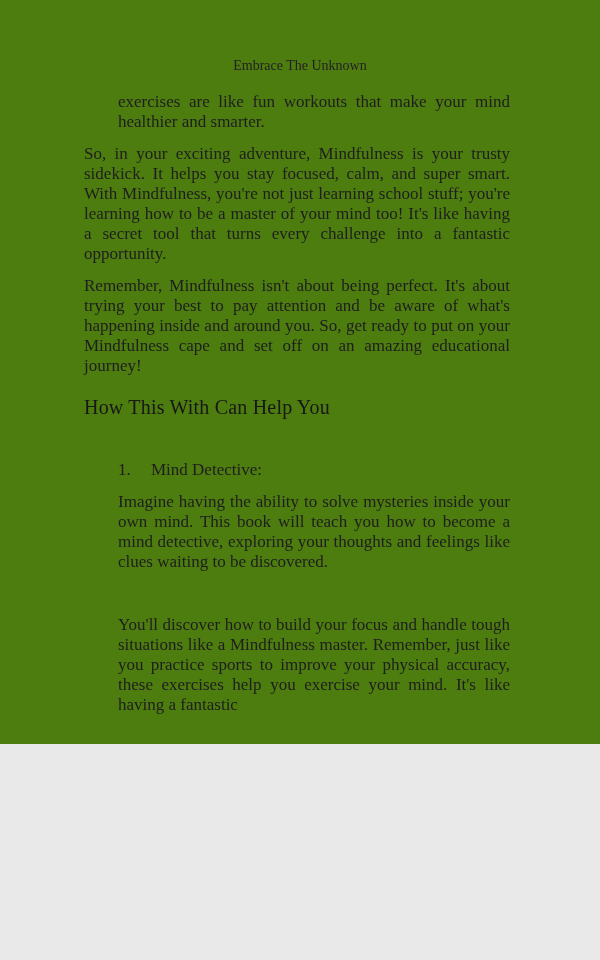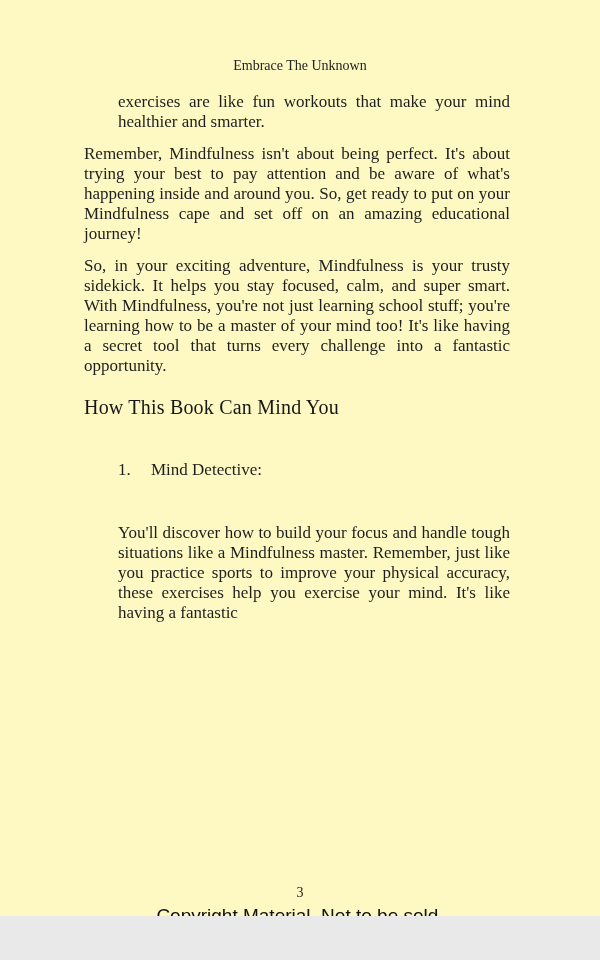--- a/index.html
+++ b/index.html
@@ -3,23 +3,23 @@
 <meta charset="utf-8">
 <style>
   html, body {
     margin: 0;
     padding: 0;
     background: #e9e9e9;
   }
   .page {
     position: relative;
     width: 600px;
-    height: 916px;
+    height: 744px;
     margin: 0 auto;
-    background: #fef9c3;
+    background: #4d7c0f;
     color: #1e1e1e;
     font-family: "Liberation Serif", "DejaVu Serif", serif;
     overflow: hidden;
     box-sizing: border-box;
   }
   .running-header {
     margin-top: 57px;
     text-align: center;
     font-size: 14px;
     line-height: 18px;
@@ -88,33 +88,34 @@
 <body>
 
 <div class="page">
 
   <div class="running-header">Embrace The Unknown</div>
 
   <div class="content">
 
     <p class="indented">exercises are like fun workouts that make your mind healthier and smarter.</p>
 
+    <p>So, in your exciting adventure, Mindfulness is your trusty sidekick. It helps you stay focused, calm, and super smart. With Mindfulness, you're not just learning school stuff; you're learning how to be a master of your mind too! It's like having a secret tool that turns every challenge into a fantastic opportunity.</p>
+
     <p>Remember, Mindfulness isn't about being perfect. It's about trying your best to pay attention and be aware of what's happening inside and around you. So, get ready to put on your Mindfulness cape and set off on an amazing educational journey!</p>
 
-    <p>So, in your exciting adventure, Mindfulness is your trusty sidekick. It helps you stay focused, calm, and super smart. With Mindfulness, you're not just learning school stuff; you're learning how to be a master of your mind too! It's like having a secret tool that turns every challenge into a fantastic opportunity.</p>
-
-    <h2 class="section-heading">How This Book Can Mind You</h2>
+    <h2 class="section-heading">How This With Can Help You</h2>
 
 
     <div class="numbered-list">
 
       <div class="list-item">
         <p class="list-item-heading">
           <span class="list-number">1.</span><span>Mind Detective:</span>
         </p>
+        <p class="list-body">Imagine having the ability to solve mysteries inside your own mind. This book will teach you how to become a mind detective, exploring your thoughts and feelings like clues waiting to be discovered.</p>
       </div>
 
       <div class="list-item">
         <p class="list-body">You'll discover how to build your focus and handle tough situations like a Mindfulness master. Remember, just like you practice sports to improve your physical accuracy, these exercises help you exercise your mind. It's like having a fantastic</p>
       </div>
 
     </div>
   </div>
 
   <div class="footer">

